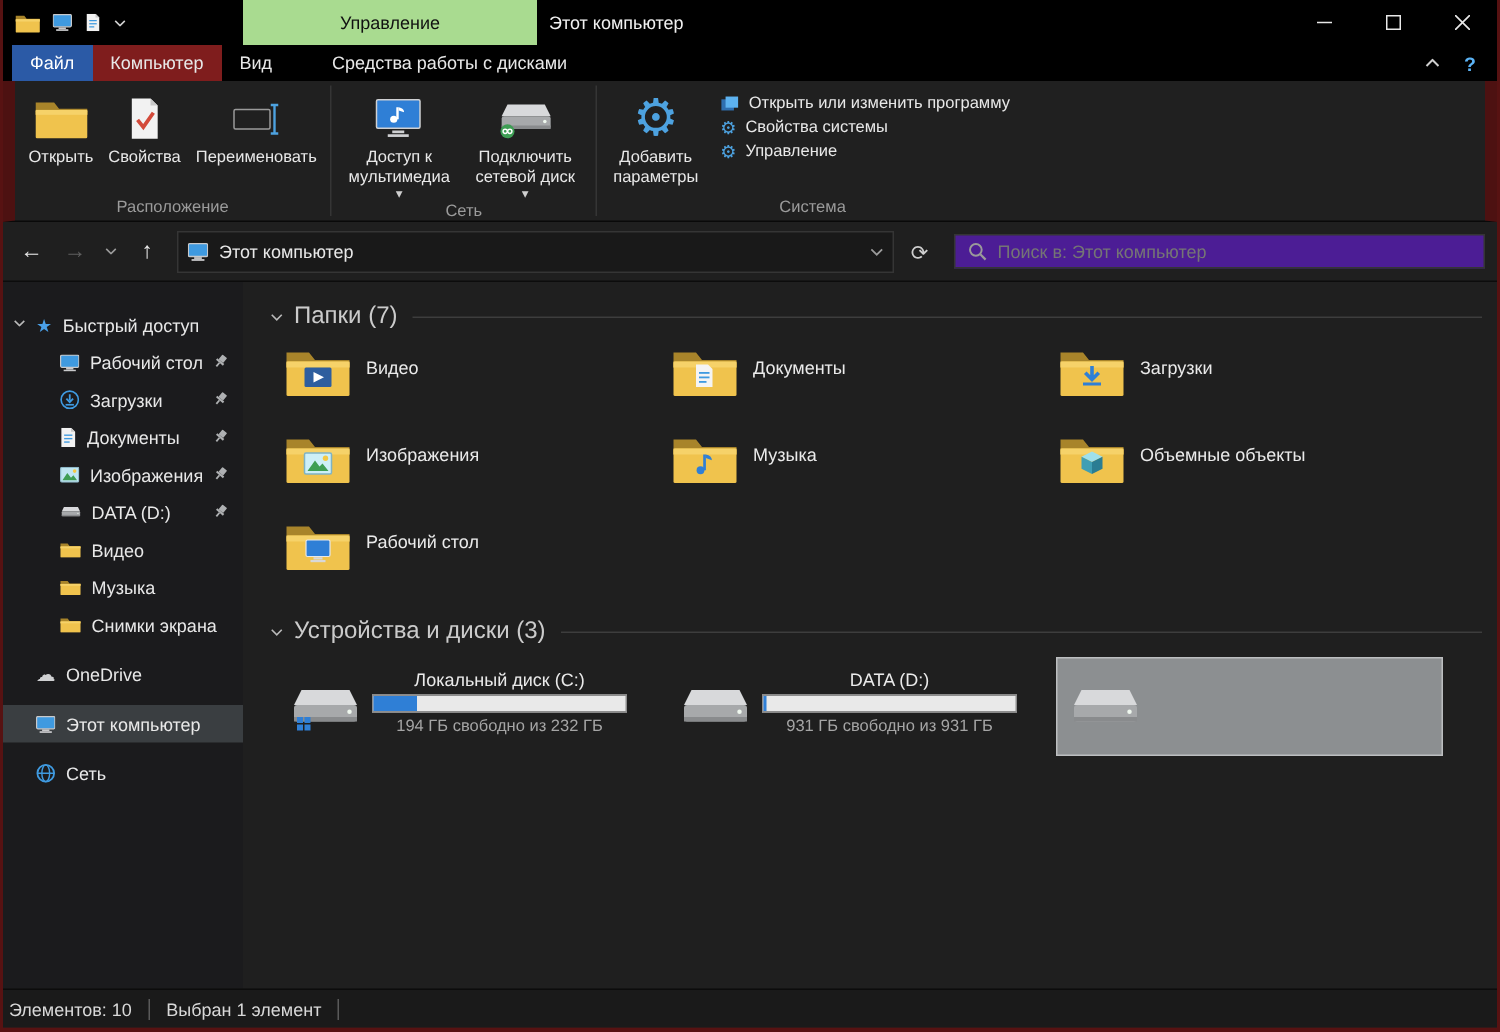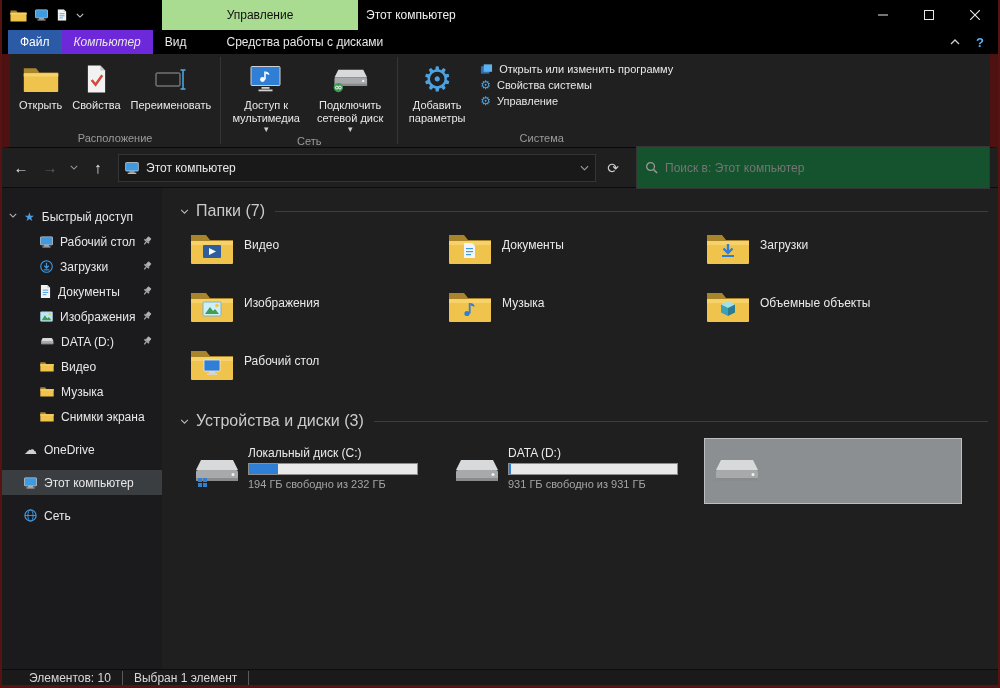--- a/index.html
+++ b/index.html
@@ -18,21 +18,21 @@
   .manage-tab { position:absolute; left:160px; top:0; width:196px; height:30px; background:#a9db90; color:#111;
     display:flex; align-items:center; justify-content:center; font-size:12px; }
   .tb-title { position:absolute; left:364px; top:0; height:30px; display:flex; align-items:center; font-size:12px; color:#f0f0f0; }
   .win-controls { margin-left:auto; display:flex; height:30px; }
   .win-btn { width:46px; display:flex; align-items:center; justify-content:center; color:#e8e8e8; }
 
   
   .tabbar { height:24px; background:#000; display:flex; align-items:stretch; flex:0 0 auto; font-size:12px; }
   .tab { padding:0 12px; display:flex; align-items:center; color:#e8e8e8; }
   .tab.file { background:#2b5aa6; color:#fff; margin-left:6px; }
-  .tab.active { background:#6d28d9;font-style:italic; }
+  .tab.active { background:#7f1d1d; }
   .tab.contextual { margin-left:16px; }
   .tab-right { margin-left:auto; display:flex; align-items:center; gap:16px; padding-right:14px; }
   .help-glyph { color:#5bb3f5; font-weight:bold; font-size:13px; }
 
   
   .ribbon { height:94px; background:#202020; display:flex; flex:0 0 auto;
     border-left:8px solid #4d1111; border-right:8px solid #4d1111; border-bottom:1px solid #090909; }
   .rgroup { display:flex; flex-direction:column; padding:3px 4px 0; }
   .rgroup-buttons { display:flex; flex:1; align-items:stretch; }
   .rgroup-label { text-align:center; font-size:11px; color:#9b9b9b; padding:1px 0 3px; }
@@ -50,21 +50,21 @@
   
   .navbar { height:40px; display:flex; align-items:center; background:#1f1f1f; padding:0 8px 0 6px; gap:3px;
     border-bottom:1px solid #0c0c0c; flex:0 0 auto; }
   .nav-ic { width:26px; height:26px; display:flex; align-items:center; justify-content:center; color:#e8e8e8; font-size:15px; }
   .nav-ic.small { width:16px; }
   .nav-ic.disabled { color:#5f5f5f; }
   .addressbar { flex:0 0 478px; height:28px; background:#191919; border:1px solid #353535; display:flex;
     align-items:center; padding:0 6px; gap:7px; margin-left:4px; }
   .addr-text { font-size:12px; color:#e8e8e8; flex:1; }
   .refresh-btn { width:28px; height:28px; display:flex; align-items:center; justify-content:center; color:#cfcfcf; font-size:14px; }
-  .searchbox { flex:1; height:43px; background:#14532d; border:1px solid #353535; display:flex; align-items:center;
+  .searchbox { flex:1; height:23px; background:#4c1d95; border:1px solid #353535; display:flex; align-items:center;
     padding:0 8px; gap:7px; margin-left:6px; }
   .searchbox input { background:transparent; border:none; outline:none; color:#9a9a9a; font-size:12px; width:100%;
     font-family:"Liberation Sans", sans-serif; }
 
   
   .bodyrow { flex:1; display:flex; min-height:0; }
   .sidebar { width:160px; background:#1b1b1d; padding-top:16px; font-size:12px; flex:0 0 auto; }
   .side-row { height:25px; display:flex; align-items:center; padding-left:22px; position:relative; color:#e8e8e8; cursor:default; }
   .side-row .chev { position:absolute; left:7px; top:9px; color:#b9b9b9; }
   .side-row.child { padding-left:38px; }
@@ -79,31 +79,31 @@
   .section-head .line { flex:1; height:1px; background:#3d3d3d; margin-left:10px; }
 
   .folders-grid { display:grid; grid-template-columns:repeat(3,258px); grid-auto-rows:58px; margin-bottom:10px; margin-left:4px; }
   .folder-tile { display:flex; gap:10px; padding:3px 6px; align-items:flex-start; cursor:default; }
   .folder-name { font-size:12px; margin-top:7px; color:#eaeaea; }
 
   .drives-grid { display:grid; grid-template-columns:repeat(3,258px); grid-auto-rows:66px; margin-left:4px; column-gap:2px; }
   .drive-tile { display:flex; gap:8px; padding:5px 7px; border:1px solid transparent; cursor:default; }
   .drive-tile.selected { background:#8c8f91; border-color:#bcbec0; }
   .drive-ic { margin-top:10px; display:flex; }
-  .drive-info { display:flex; flex-direction:column; gap:3px; padding-top:2px; }
+  .drive-info { display:flex; flex-direction:column; gap:3px; padding-top:2px;align-items:center; }
   .drive-name { font-size:12px; color:#eaeaea; }
   .drive-tile.selected .drive-name { color:#ffffff; }
   .drive-bar { width:170px; height:12px; background:#e9e9e9; border:1px solid #8d8d8d; }
   .drive-bar .fill { height:100%; background:#2f7fd6; }
   .drive-free { font-size:11px; color:#a5a5a5; }
   .drive-tile.selected .drive-free { color:#f2f2f2; }
 
   
-  .statusbar { height:16px; background:#1a1a1a; border-top:1px solid #0c0c0c; display:flex; align-items:center;
-    font-size:12px; color:#d8d8d8; padding-left:27px; gap:11px; flex:0 0 auto; }
+  .statusbar { height:26px; background:#1a1a1a; border-top:1px solid #0c0c0c; display:flex; align-items:center;
+    font-size:12px; color:#d8d8d8; padding-left:4px; gap:11px; flex:0 0 auto; }
   .sb-div { width:1px; height:14px; background:#5a5a5a; }
 </style>
 </head>
 <body>
 
 <svg width="0" height="0" style="position:absolute" aria-hidden="true">
   <defs>
     <symbol id="sym-folder" viewBox="0 0 44 34">
       <path d="M1 4h15l4 5h23v5H1z" fill="#a8842a"></path>
       <rect x="1" y="10" width="42" height="23" rx="1" fill="#f0c34d"></rect>

